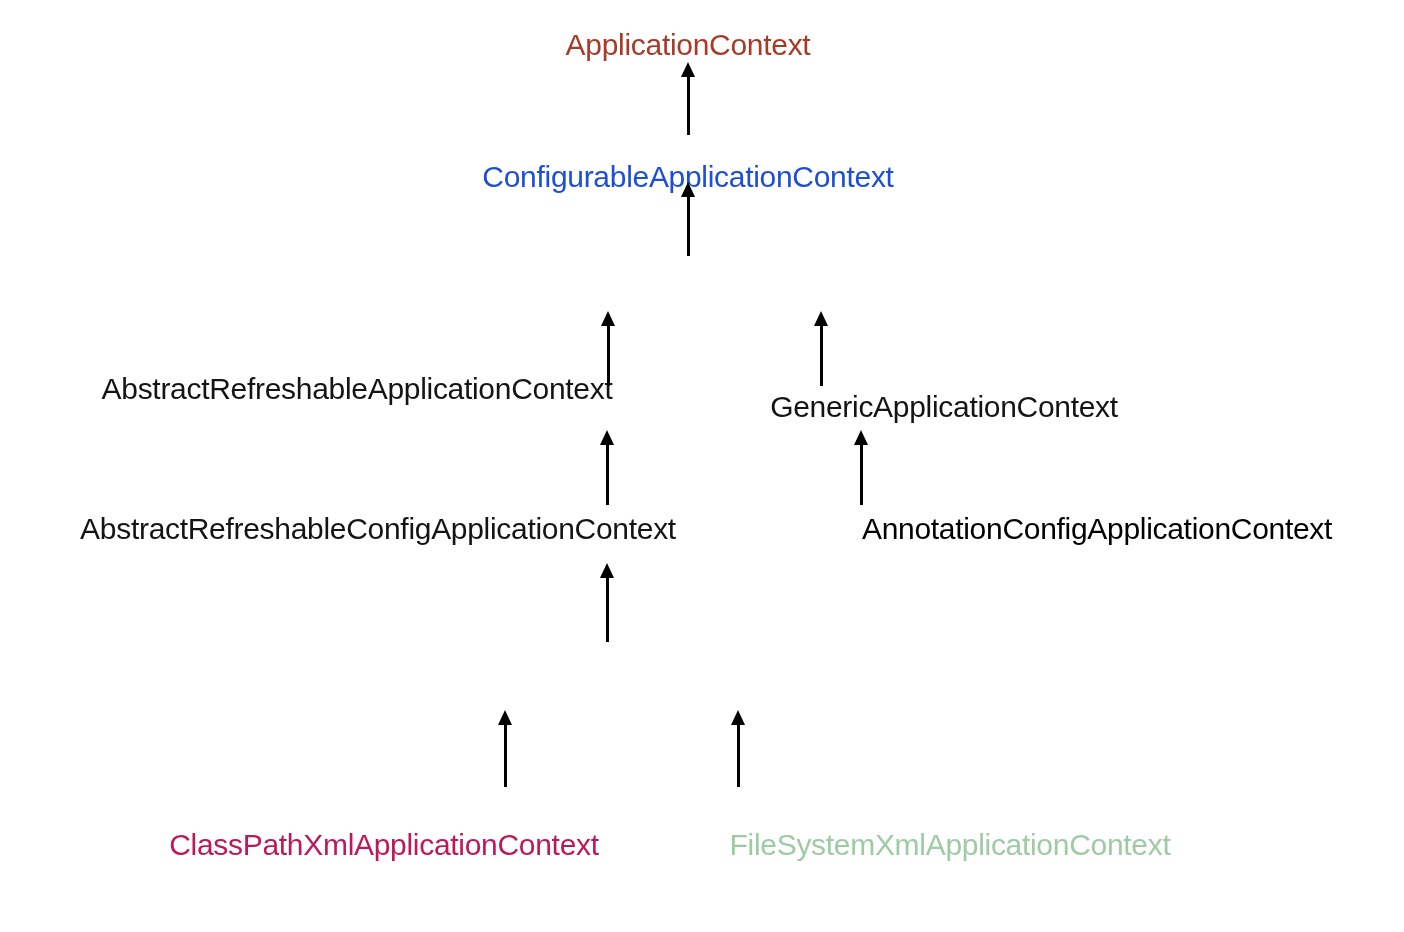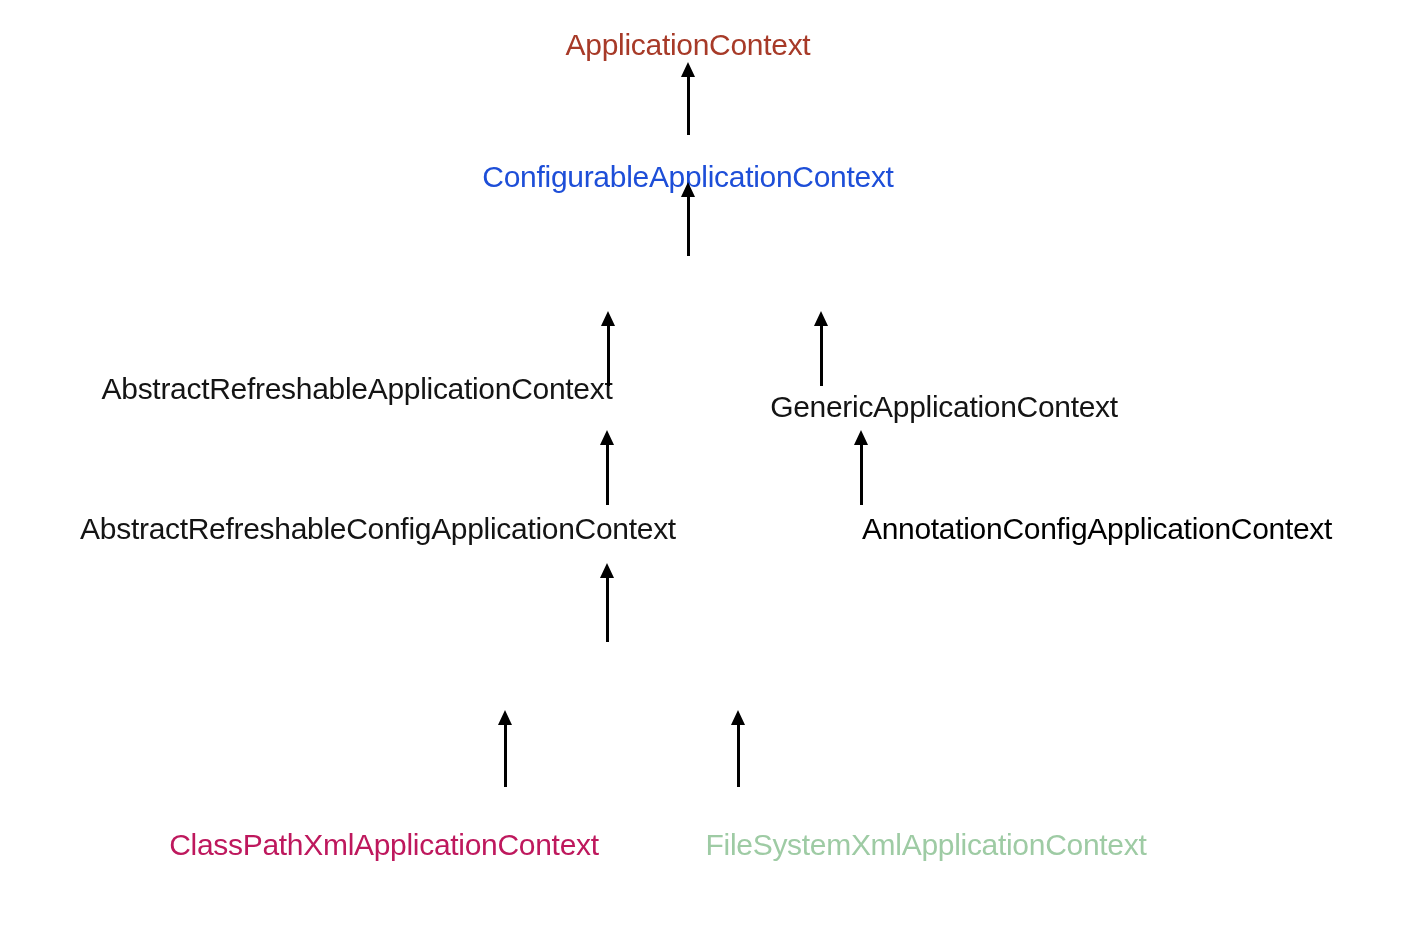--- a/index.html
+++ b/index.html
@@ -49,21 +49,21 @@
 <body>
 
 <div class="stage" style="background: rgb(255, 255, 255);">
     <div class="node" style="left: 688px; top: 45px; color: rgb(167, 58, 40);">ApplicationContext</div>
     <div class="node" style="left: 688px; top: 157px; color: #1d4ed8; margin-top: 20px;">ConfigurableApplicationContext</div>
     <div class="node" style="left: 357px; top: 389px; color: rgb(20, 20, 20);">AbstractRefreshableApplicationContext</div>
     <div class="node" style="left: 944px; top: 407px; color: rgb(20, 20, 20);">GenericApplicationContext</div>
     <div class="node" style="left: 378px; top: 529px; color: rgb(20, 20, 20); text-align: right;">AbstractRefreshableConfigApplicationContext</div>
     <div class="node" style="left: 1097px; top: 529px; color: #000000;">AnnotationConfigApplicationContext</div>
     <div class="node" style="left: 360px; top: 845px; color: #be185d; margin-left: 24px;">ClassPathXmlApplicationContext</div>
-    <div class="node" style="left: 926px; top: 845px; color: rgb(158, 203, 164);">FileSystemXmlApplicationContext</div>
+    <div class="node" style="left: 950px; top: 845px; color: rgb(158, 203, 164);">FileSystemXmlApplicationContext</div>
     <div class="arrow" style="left: 688px; top: 62px; height: 73px;">
       <div class="arrow-head" style="border-bottom-color: rgb(0, 0, 0);"></div>
       <div class="arrow-shaft" style="background: rgb(0, 0, 0);"></div>
     </div>
     <div class="arrow" style="left: 688px; top: 182px; height: 74px;">
       <div class="arrow-head" style="border-bottom-color: rgb(0, 0, 0);"></div>
       <div class="arrow-shaft" style="background: rgb(0, 0, 0);"></div>
     </div>
     <div class="arrow" style="left: 608px; top: 311px; height: 75px;">
       <div class="arrow-head" style="border-bottom-color: rgb(0, 0, 0);"></div>

